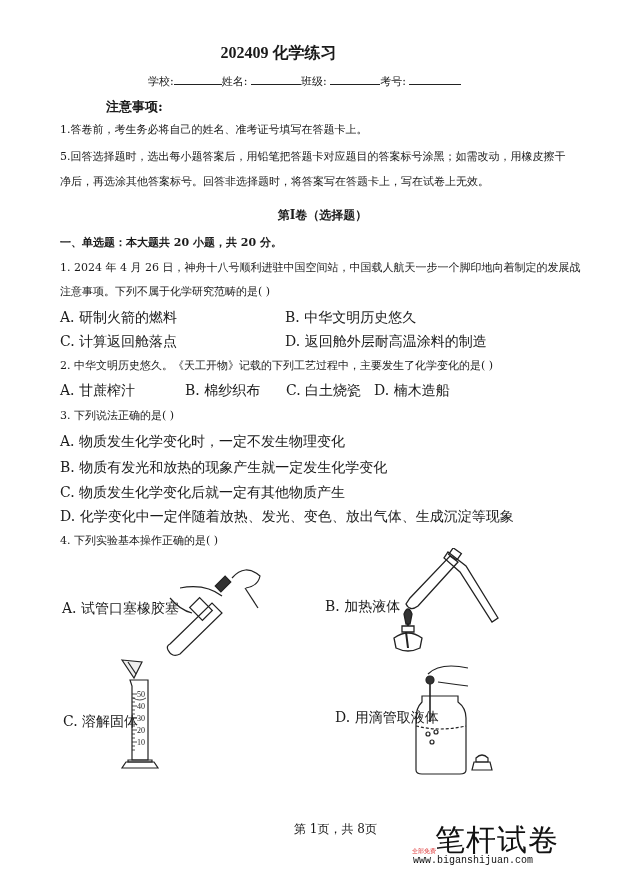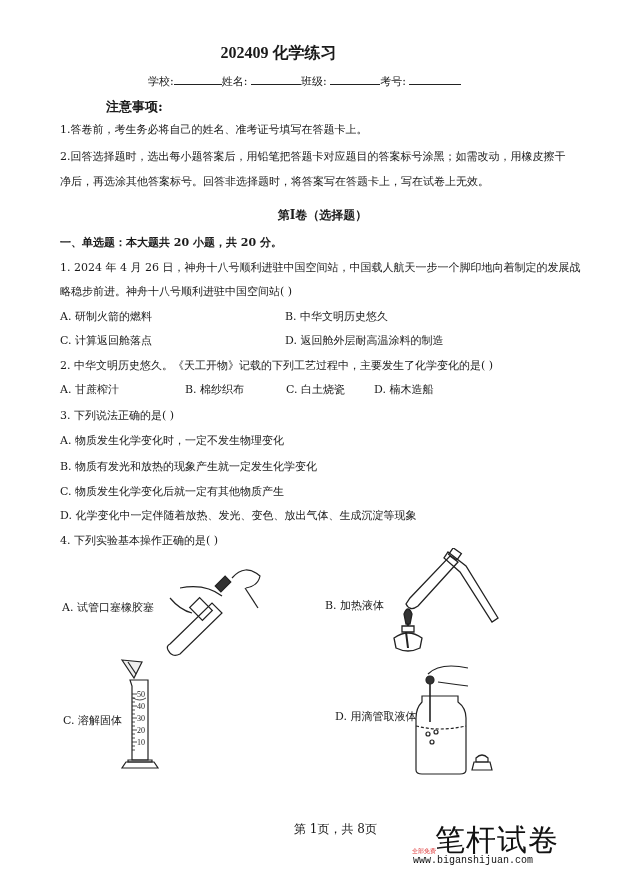--- a/index.html
+++ b/index.html
@@ -6,46 +6,46 @@
   body{width:627px;height:884px;position:relative;overflow:hidden;
        font-family:"DejaVu Serif","Liberation Serif",serif;color:#1a1a1a;}
   .abs{position:absolute;white-space:nowrap;}
   .title{left:0;width:557px;top:43px;text-align:center;font-size:16px;font-weight:bold;font-family:Liberation Serif, serif;}
   .info{top:74px;left:148px;font-size:11px;}
   .info .blank{display:inline-block;border-bottom:1px solid #222;height:10px;vertical-align:baseline;}
   .notice-h{left:60px;top:98px;font-size:13px;font-weight:bold;margin-left:46px;}
   .txt{font-size:11px;left:60px;}
   .sec-title{left:9px;width:627px;text-align:center;top:207px;font-size:12px;font-weight:bold;}
   .bold{font-weight:bold;}
-  .opt{font-size:11px;}
+  .opt{font-size:14px;}
   svg.fig{position:absolute;}
   .footer{top:821px;left:294px;font-size:12px;}
   .wm-big{left:435px;top:820px;font-family:Liberation Serif, serif;font-size:30px;color:#111;letter-spacing:1px;}
   .wm-red{left:412px;top:847px;font-size:6px;color:#d33;font-family:"DejaVu Sans",sans-serif;}
   .wm-url{left:413px;top:855px;font-family:"Liberation Mono","DejaVu Sans Mono",monospace;font-size:10px;color:#111;}
 </style>
 </head>
 <body>
 
 <div class="abs title">202409 化学练习</div>
 
 <div class="abs info">
   <span>学校:</span><span class="blank" style="width:48px"></span><span>姓名:</span> <span class="blank" style="width:50px"></span><span>班级:</span> <span class="blank" style="width:50px"></span><span>考号:</span> <span class="blank" style="width:52px"></span>
 </div>
 
 <div class="abs notice-h">注意事项:</div>
 <div class="abs txt" style="top:122px">1.答卷前，考生务必将自己的姓名、准考证号填写在答题卡上。</div>
-<div class="abs txt" style="top:149px">2.回答选择题时，选出每小题答案后，用铅笔把答题卡对应题目的答案标号涂黑；如需改动，用橡皮擦干</div>
+<div class="abs txt" style="top:149px">5.回答选择题时，选出每小题答案后，用铅笔把答题卡对应题目的答案标号涂黑；如需改动，用橡皮擦干</div>
 <div class="abs txt" style="top:174px">净后，再选涂其他答案标号。回答非选择题时，将答案写在答题卡上，写在试卷上无效。</div>
 
 <div class="abs sec-title">第Ⅰ卷（选择题）</div>
 <div class="abs txt bold" style="top:235px">一、单选题：本大题共 20 小题，共 20 分。</div>
 
 <div class="abs txt" style="top:260px">1. 2024 年 4 月 26 日，神舟十八号顺利进驻中国空间站，中国载人航天一步一个脚印地向着制定的发展战</div>
-<div class="abs txt" style="top:284px">略稳步前进。神舟十八号顺利进驻中国空间站( )</div>
+<div class="abs txt" style="top:284px">注意事项。下列不属于化学研究范畴的是( )</div>
 <div class="abs opt" style="left:60px;top:309px">A. 研制火箭的燃料</div>
 <div class="abs opt" style="left:285px;top:309px">B. 中华文明历史悠久</div>
 <div class="abs opt" style="left:60px;top:333px">C. 计算返回舱落点</div>
 <div class="abs opt" style="left:285px;top:333px">D. 返回舱外层耐高温涂料的制造</div>
 
 <div class="abs txt" style="top:358px">2. 中华文明历史悠久。《天工开物》记载的下列工艺过程中，主要发生了化学变化的是( )</div>
 <div class="abs opt" style="left:60px;top:382px">A. 甘蔗榨汁</div>
 <div class="abs opt" style="left:185px;top:382px">B. 棉纱织布</div>
 <div class="abs opt" style="left:286px;top:382px">C. 白土烧瓷</div>
 <div class="abs opt" style="left:374px;top:382px">D. 楠木造船</div>

